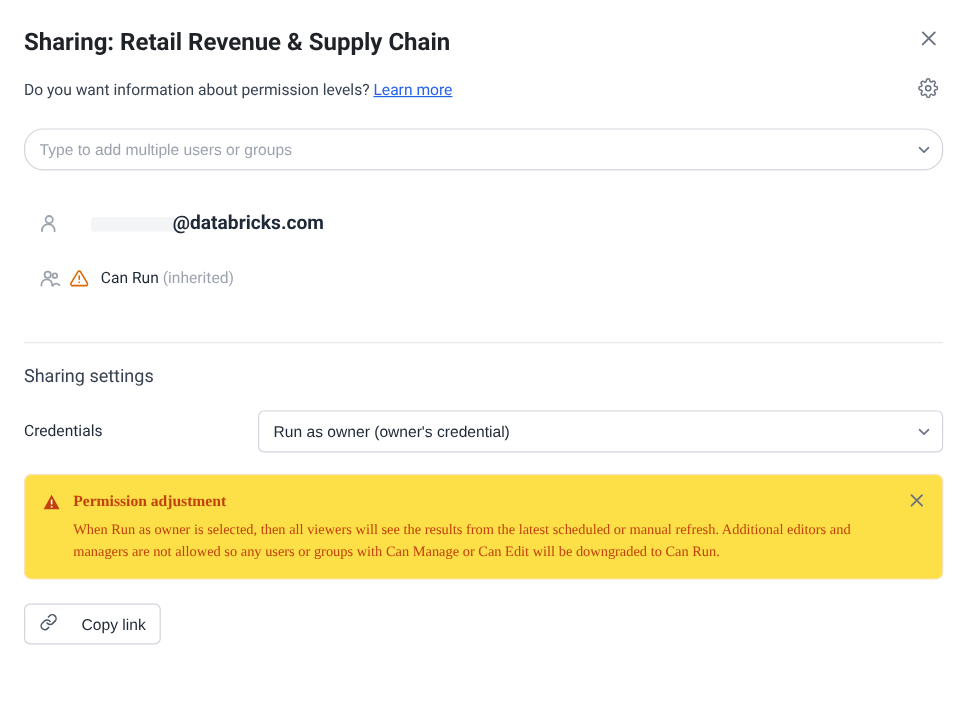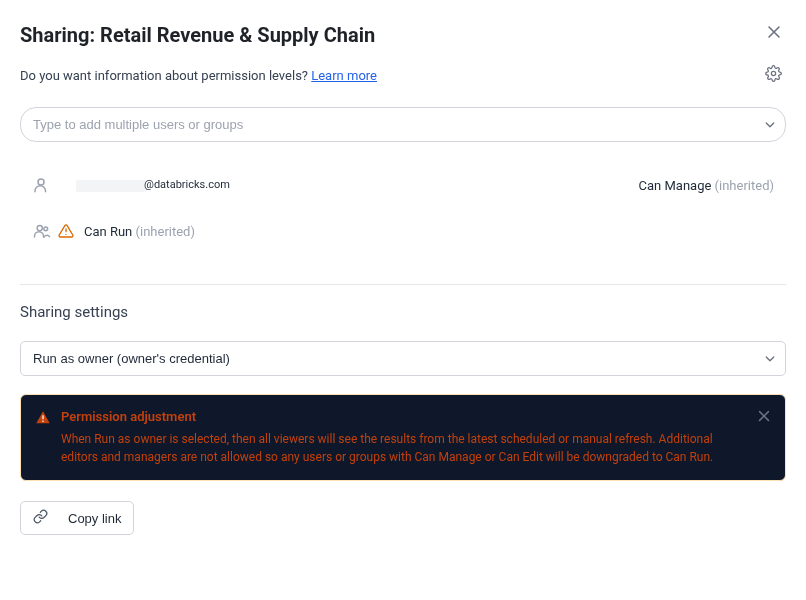--- a/index.html
+++ b/index.html
@@ -92,23 +92,24 @@
       padding: 14px 12px;
     }
     .perm-icon {
       width: 26px;
       color: #9ca3af;
       display: flex;
       align-items: center;
     }
     .perm-name {
       flex: 1;
-      font-size: 11px;
+      font-size: 16px;
       color: #1f2937;
       padding-left: 18px;
+      font-weight: bold;
     }
     .perm-name .redacted {
       display: inline-block;
       width: 70px;
       height: 12px;
       background: #f3f4f6;
       border-radius: 2px;
       vertical-align: middle;
       margin-right: -2px;
     }
@@ -165,27 +166,28 @@
     .select-chevron {
       position: absolute;
       right: 10px;
       top: 50%;
       transform: translateY(-50%);
       color: #6b7280;
       pointer-events: none;
     }
     .alert-box {
       border: 1px solid #fde1b4;
-      background: #0f172a;
+      background: #fde047;
       border-radius: 6px;
       padding: 14px 44px 14px 14px;
       margin-bottom: 20px;
       position: relative;
       display: flex;
       gap: 10px;
+      font-family: Liberation Serif, serif;
     }
     .alert-icon {
       color: #c2410c;
       flex-shrink: 0;
       margin-top: 1px;
     }
     .alert-content {
       flex: 1;
     }
     .alert-title {
@@ -271,24 +273,20 @@
   <div class="perm-row">
     <div class="perm-icon">
       <svg width="18" height="18" viewBox="0 0 24 24" fill="none" stroke="currentColor" stroke-width="2" stroke-linecap="round" stroke-linejoin="round">
           <circle cx="12" cy="8" r="4"></circle>
           <path d="M4 21v-1a7 7 0 0 1 14 0v1"></path>
         </svg>
     </div>
     <div class="perm-name">
       <span class="redacted"></span><span>@databricks.com</span>
     </div>
-    <div class="perm-level">
-      <span>Can Manage</span>
-      <span class="perm-inherited">(inherited)</span>
-    </div>
   </div>
 
   <div class="perm-row">
     <div class="perm-icon">
       <svg width="20" height="18" viewBox="0 0 24 24" fill="none" stroke="currentColor" stroke-width="2" stroke-linecap="round" stroke-linejoin="round">
           <circle cx="9" cy="8" r="3.5"></circle>
           <path d="M2 20v-1a6 6 0 0 1 12 0v1"></path>
           <circle cx="17" cy="9" r="2.5"></circle>
           <path d="M15 20v-.5a4.5 4.5 0 0 1 7 0"></path>
         </svg>
@@ -306,20 +304,21 @@
     </div>
   </div>
 
 </div>
 
 <hr class="divider">
 
 <div class="section-title">Sharing settings</div>
 
 <div class="credentials-row">
+  <div class="credentials-label">Credentials</div>
   <div class="select-wrap">
     <button class="select-box">Run as owner (owner's credential)</button>
     <span class="select-chevron">
       <svg width="12" height="12" viewBox="0 0 16 16" fill="none" stroke="currentColor" stroke-width="1.8" stroke-linecap="round" stroke-linejoin="round">
           <path d="M3 6 L8 11 L13 6"></path>
         </svg>
     </span>
   </div>
 </div>
 

